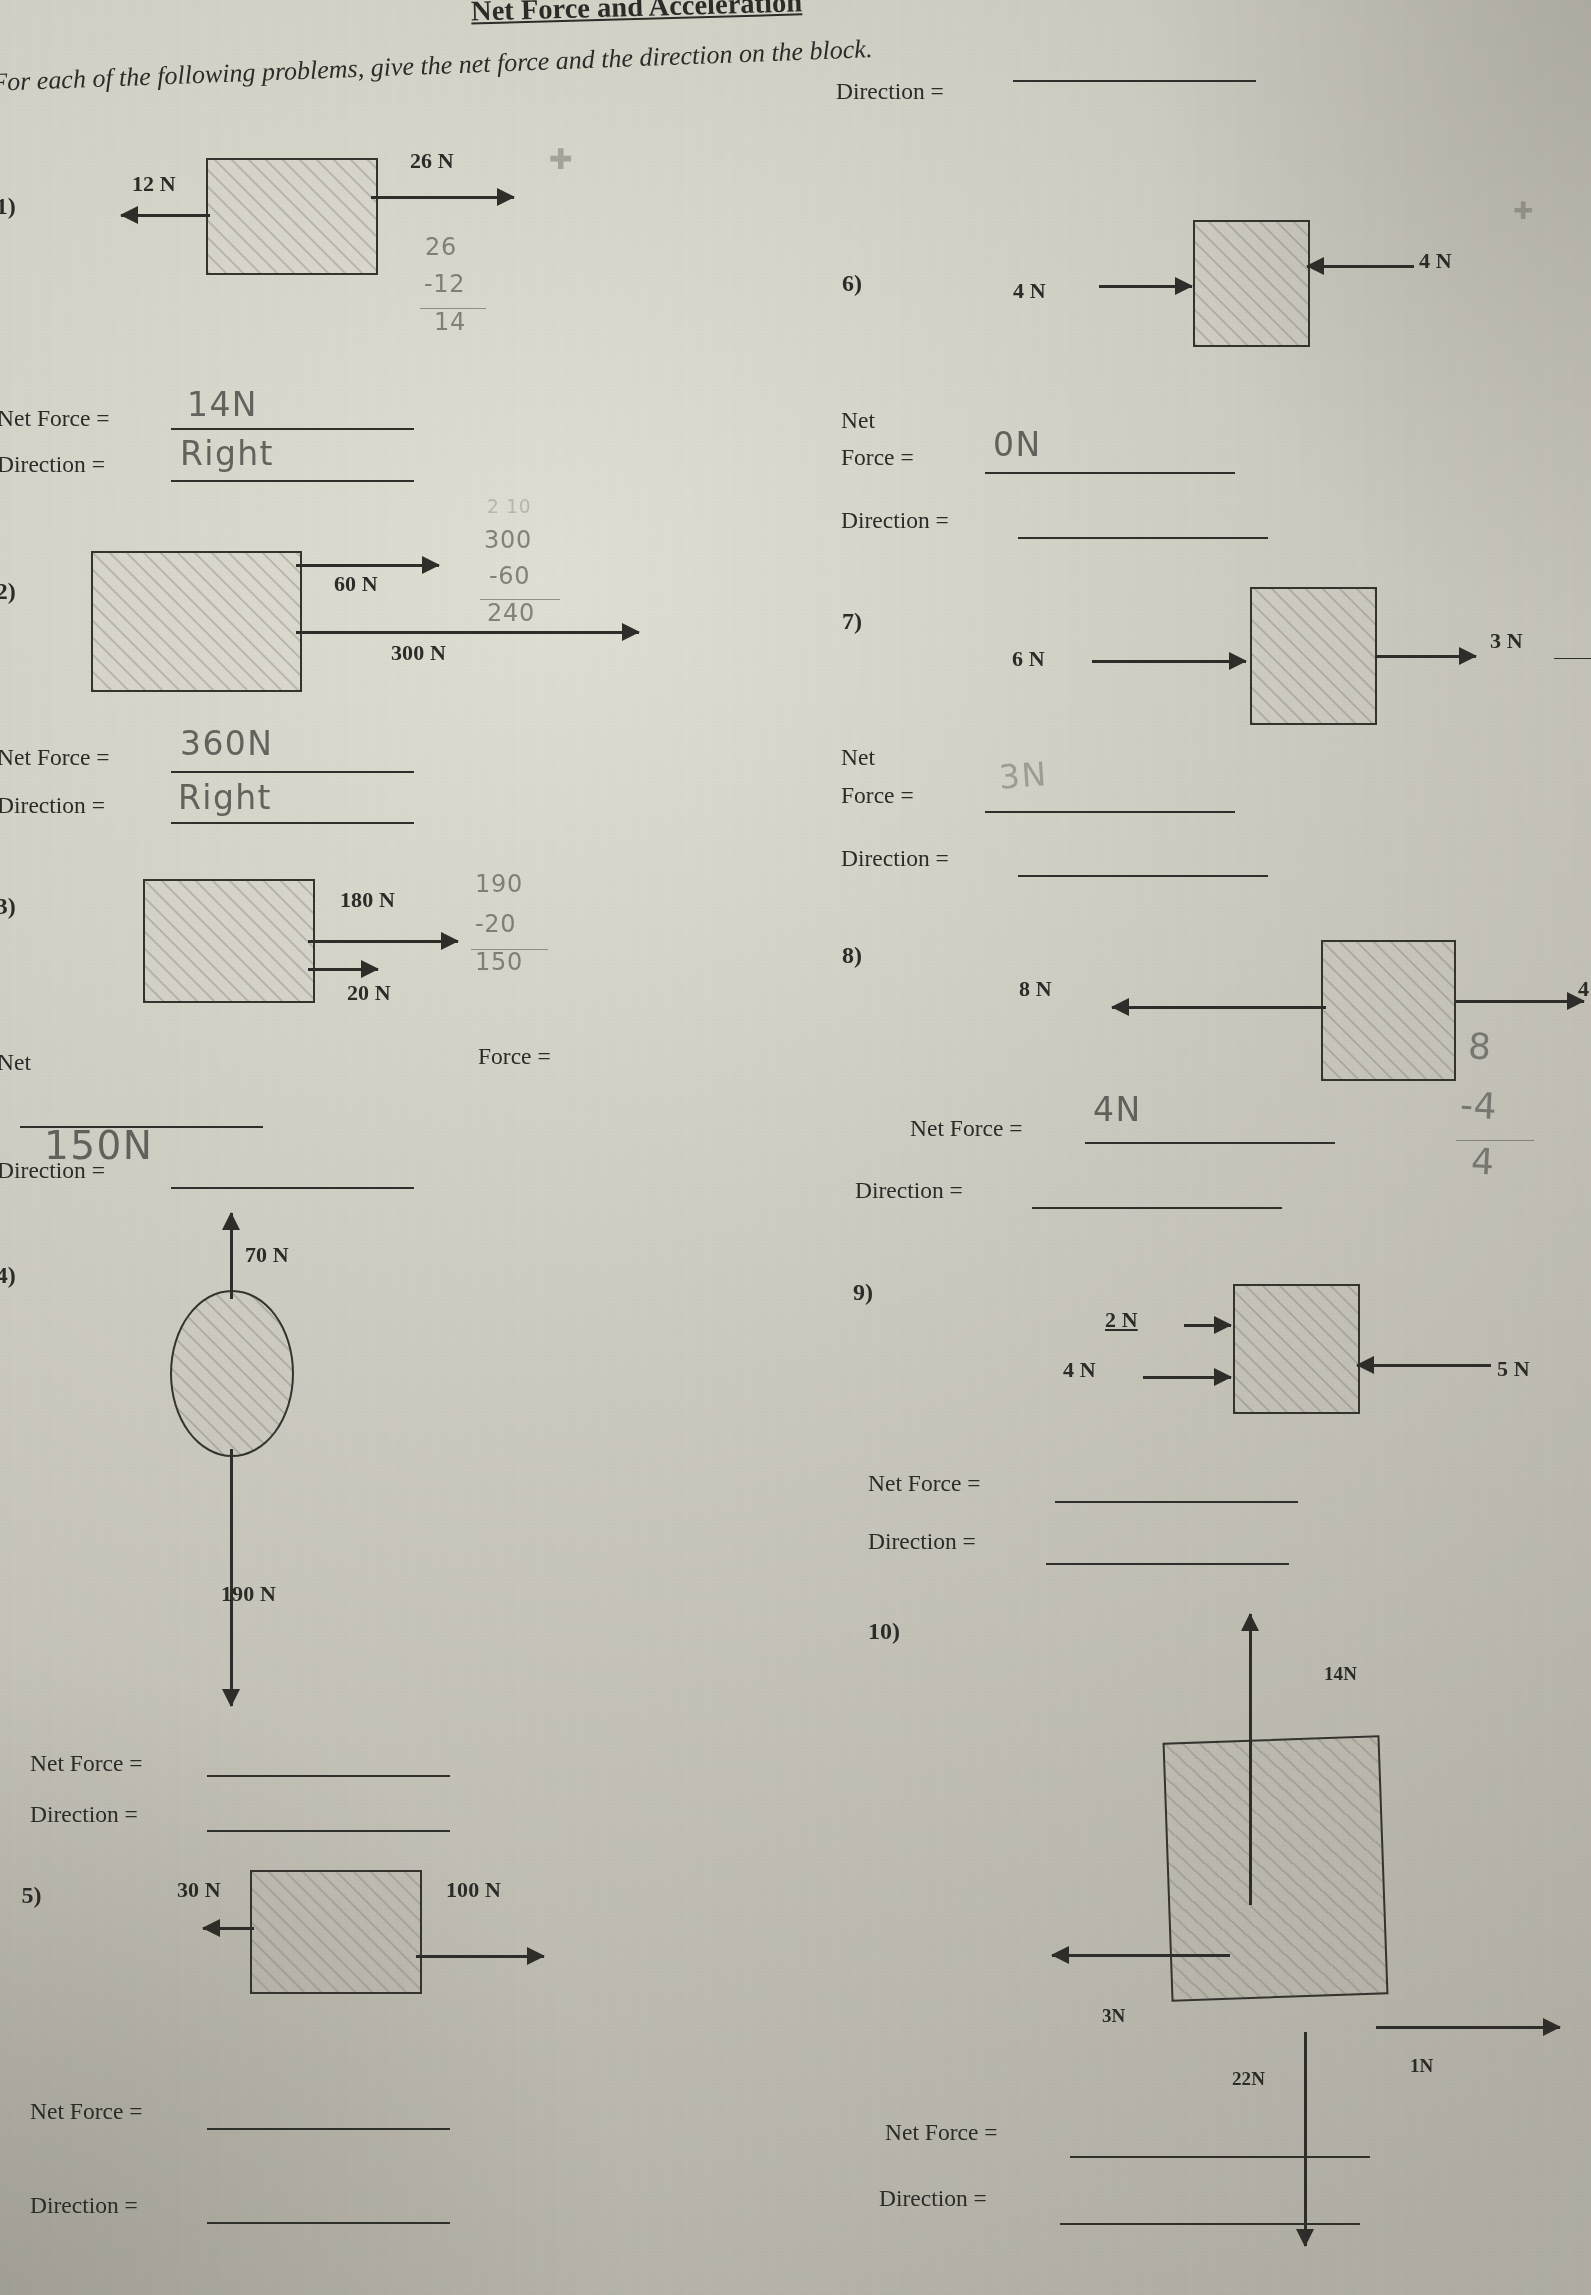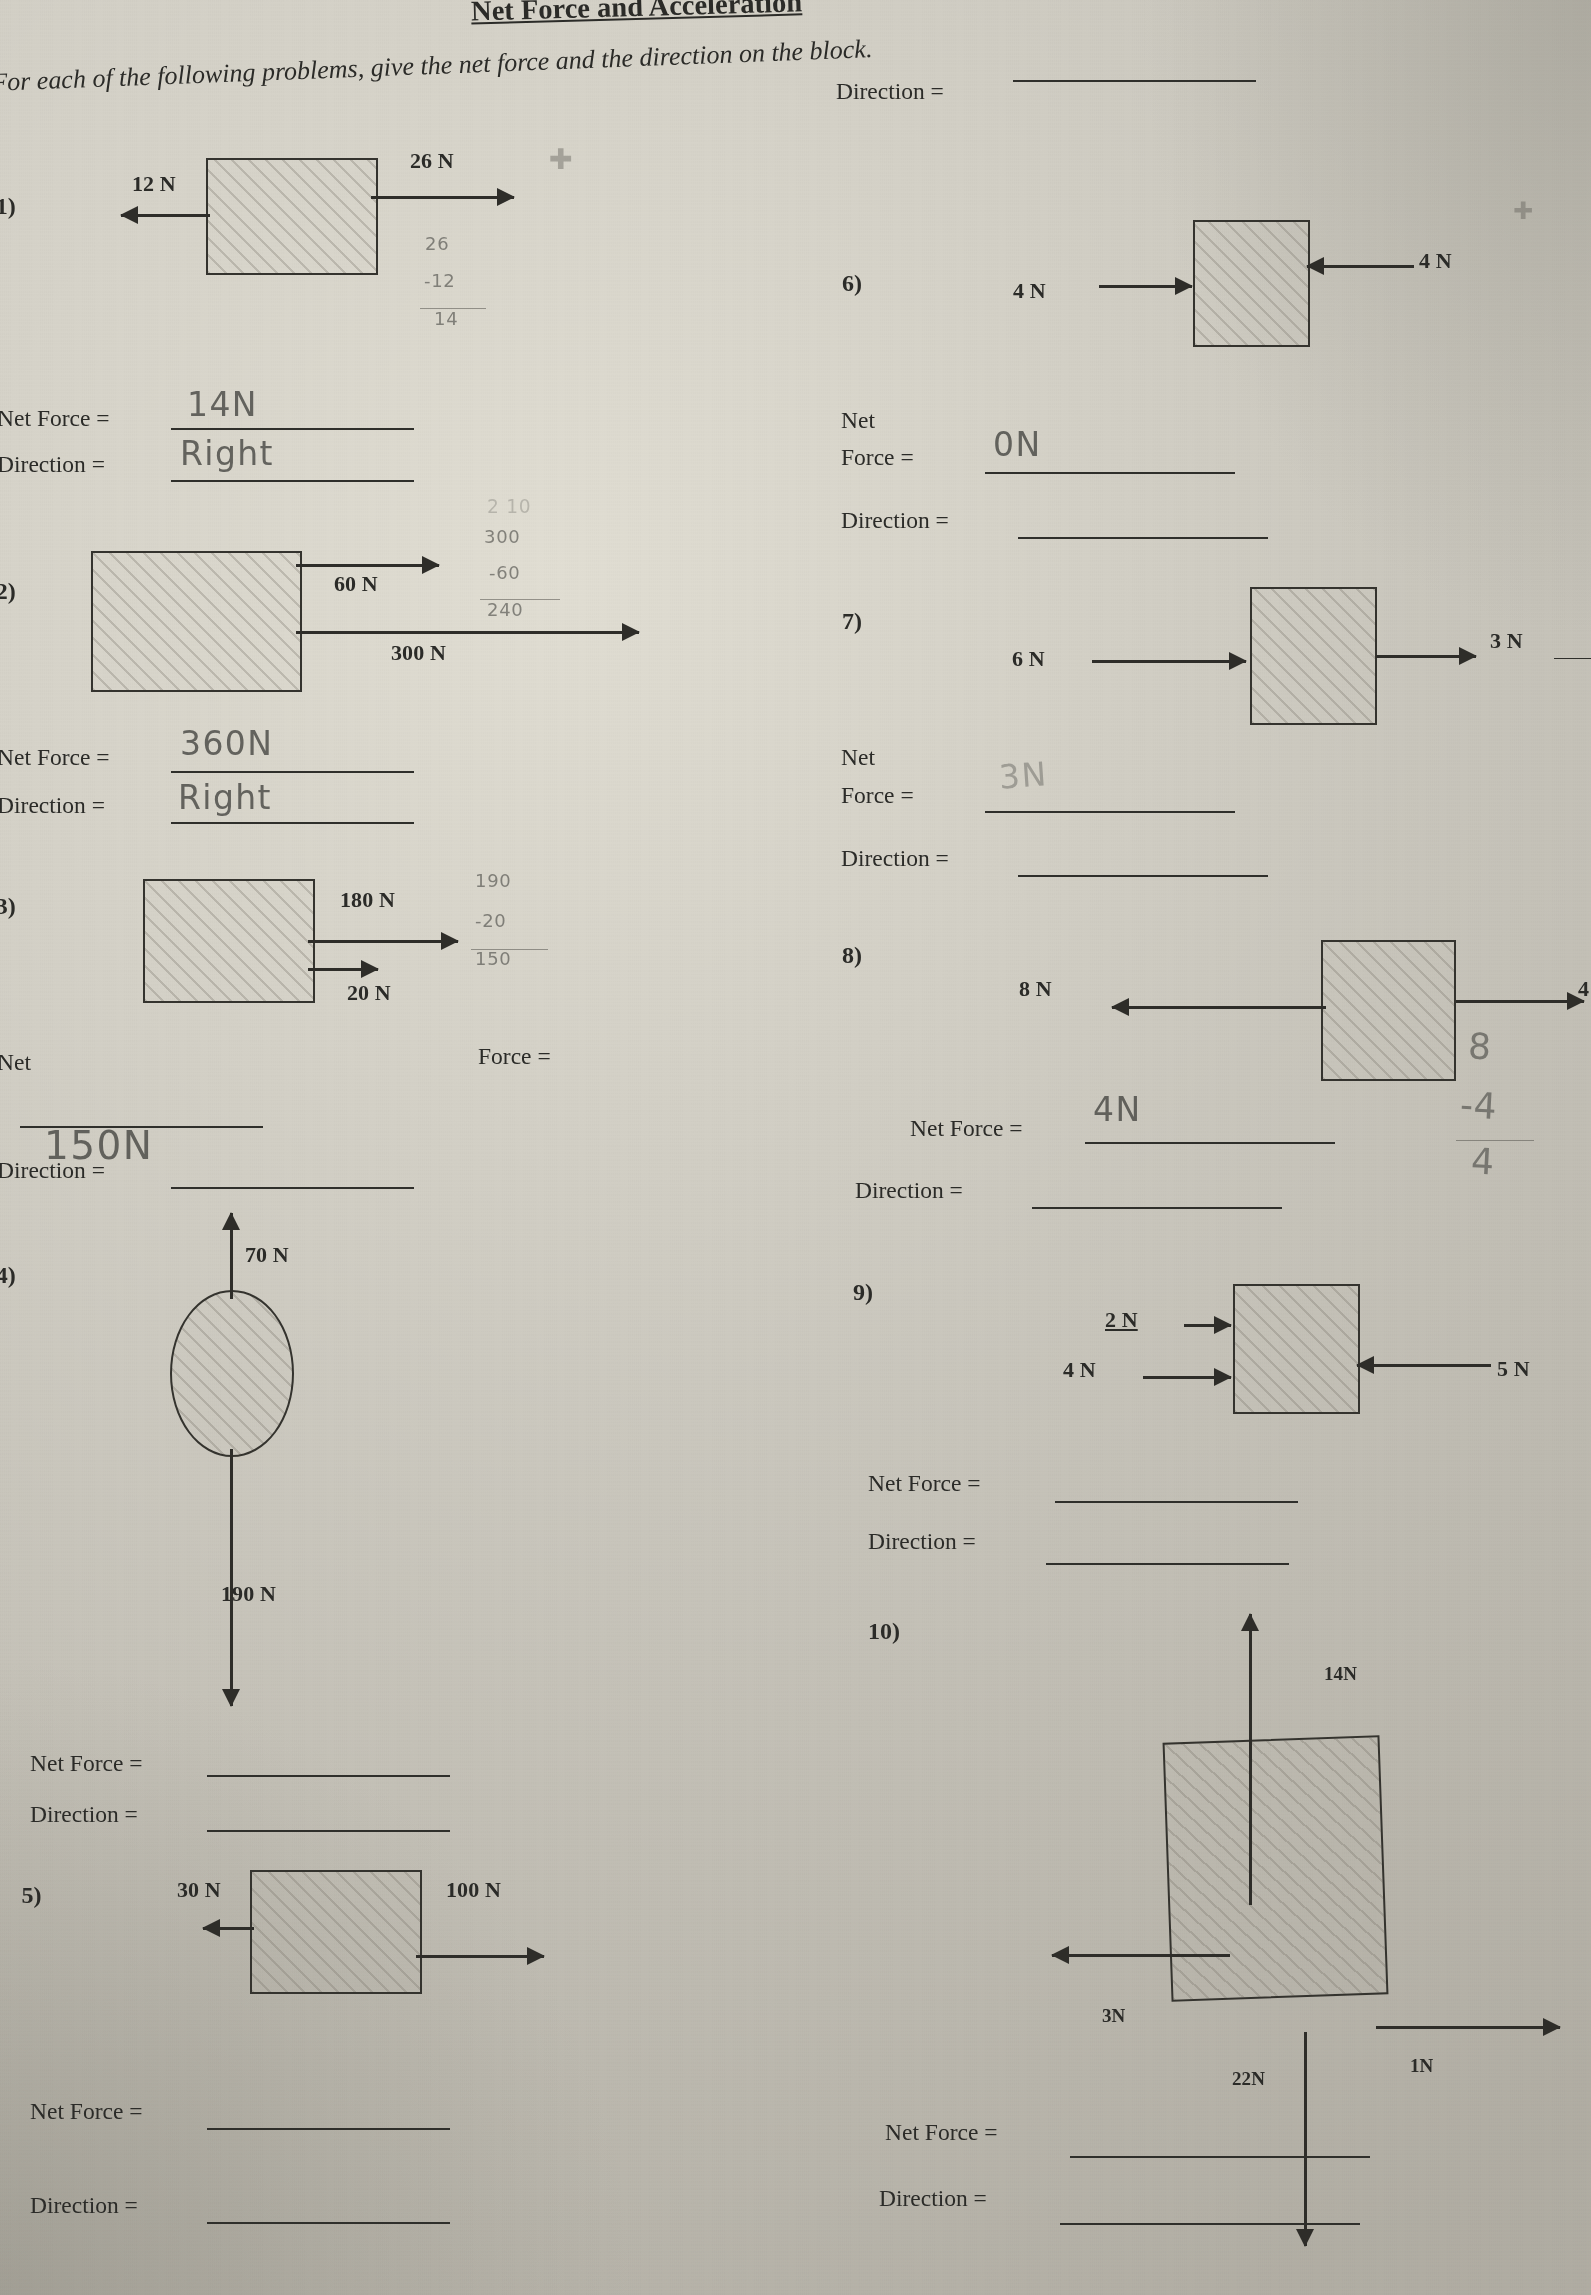--- a/index.html
+++ b/index.html
@@ -99,21 +99,21 @@
 
   
   .hand{
     position:absolute;
     font-family:"DejaVu Sans", sans-serif;
     color:#4a4a46;
     white-space:nowrap;
     opacity:.82;
   }
   .hand.ans{font-size:33px;letter-spacing:1.4px;}
-  .hand.scratch{font-size:18px;letter-spacing:0.7px;line-height:1.05;opacity:.62;}
+  .hand.scratch{font-size:24px;letter-spacing:0.7px;line-height:1.05;opacity:.62;}
   .hand.faint{opacity:.38;}
   .hand.vfaint{opacity:.26;}
   .hand.rot{transform:rotate(-4deg);}
   .hand.rot2{transform:rotate(3deg);}
   .scratchbar{position:absolute;border-bottom:1.4px solid #55534e;opacity:.55;}
   .tick{position:absolute;font-family:"DejaVu Sans",sans-serif;color:#5a5852;opacity:.4;font-size:28.5px;}
 </style>
 </head>
 <body>
 

